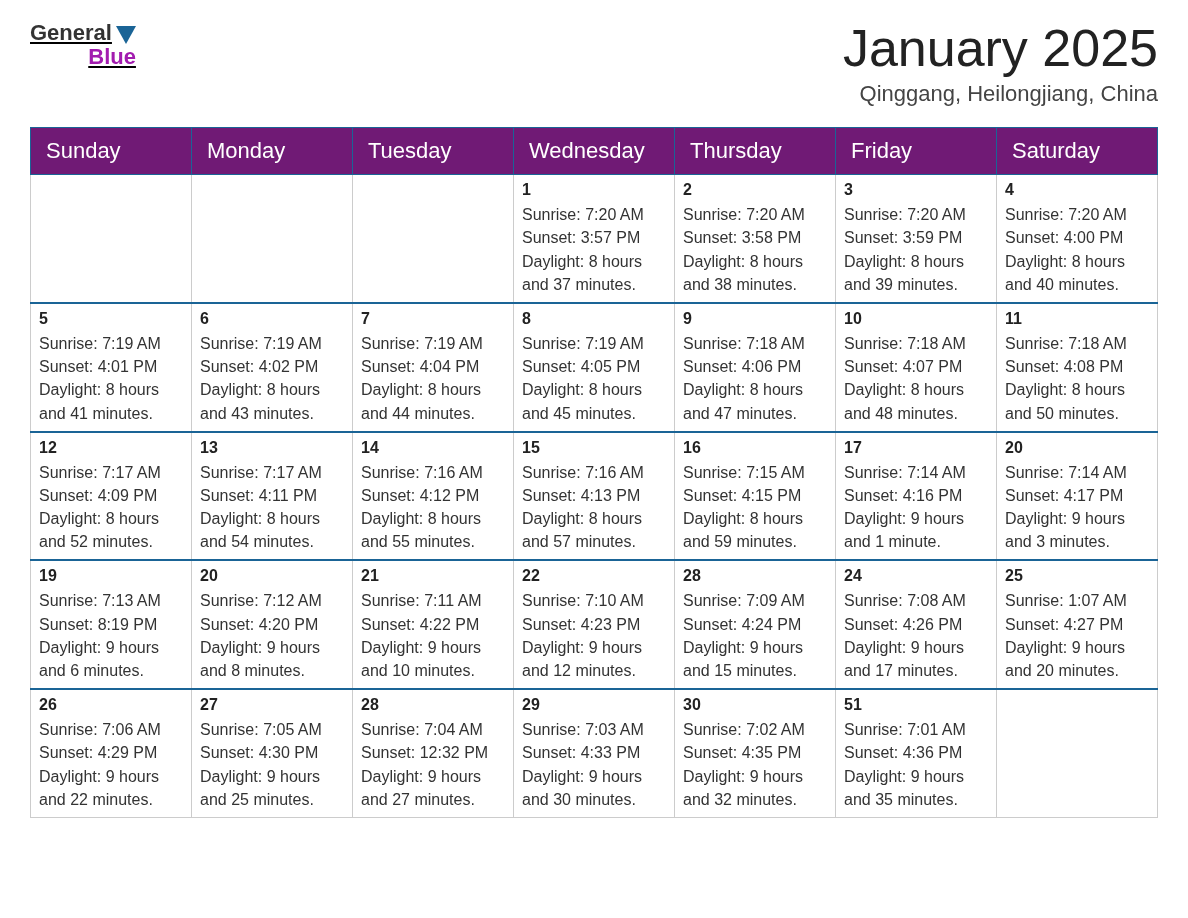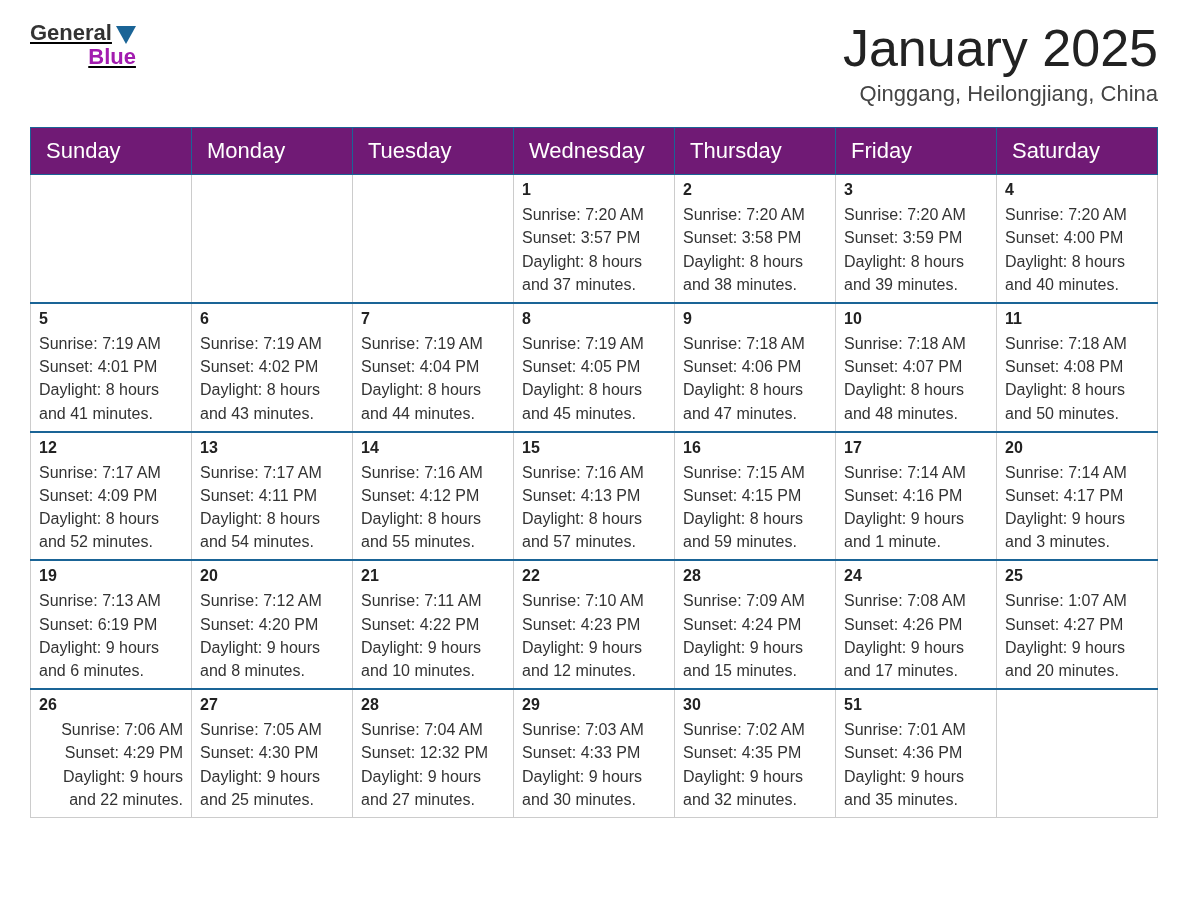--- a/index.html
+++ b/index.html
@@ -261,21 +261,21 @@
           <div class="day-info" style="white-space: pre-line;">Sunrise: 7:14 AM
 Sunset: 4:17 PM
 Daylight: 9 hours
 and 3 minutes.</div>
         </td>
       </tr>
       <tr class="row-divider">
         <td>
           <div class="day-number">19</div>
           <div class="day-info" style="white-space: pre-line;">Sunrise: 7:13 AM
-Sunset: 6:19 PM
+Sunset: 8:19 PM
 Daylight: 9 hours
 and 6 minutes.</div>
         </td>
         <td>
           <div class="day-number">20</div>
           <div class="day-info" style="white-space: pre-line;">Sunrise: 7:12 AM
 Sunset: 4:20 PM
 Daylight: 9 hours
 and 8 minutes.</div>
         </td>
@@ -311,21 +311,21 @@
           <div class="day-number">25</div>
           <div class="day-info" style="white-space: pre-line;">Sunrise: 1:07 AM
 Sunset: 4:27 PM
 Daylight: 9 hours
 and 20 minutes.</div>
         </td>
       </tr>
       <tr class="row-divider">
         <td>
           <div class="day-number">26</div>
-          <div class="day-info" style="white-space: pre-line; text-align: right;">Sunrise: 7:06 AM
+          <div class="day-info" style="white-space: pre-line;">Sunrise: 7:06 AM
 Sunset: 4:29 PM
 Daylight: 9 hours
 and 22 minutes.</div>
         </td>
         <td>
           <div class="day-number">27</div>
           <div class="day-info" style="white-space: pre-line;">Sunrise: 7:05 AM
 Sunset: 4:30 PM
 Daylight: 9 hours
 and 25 minutes.</div>

